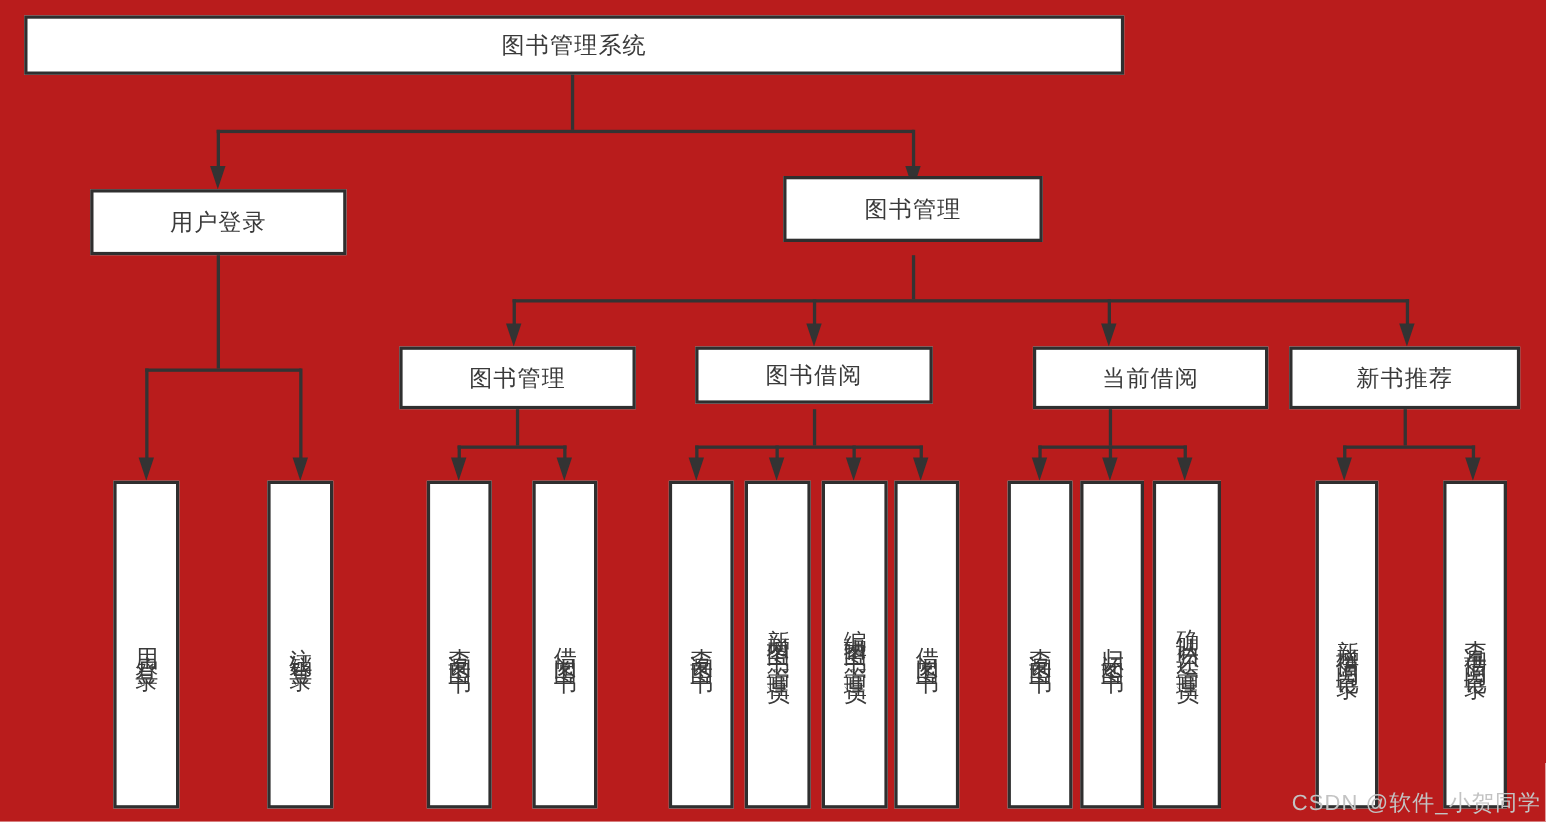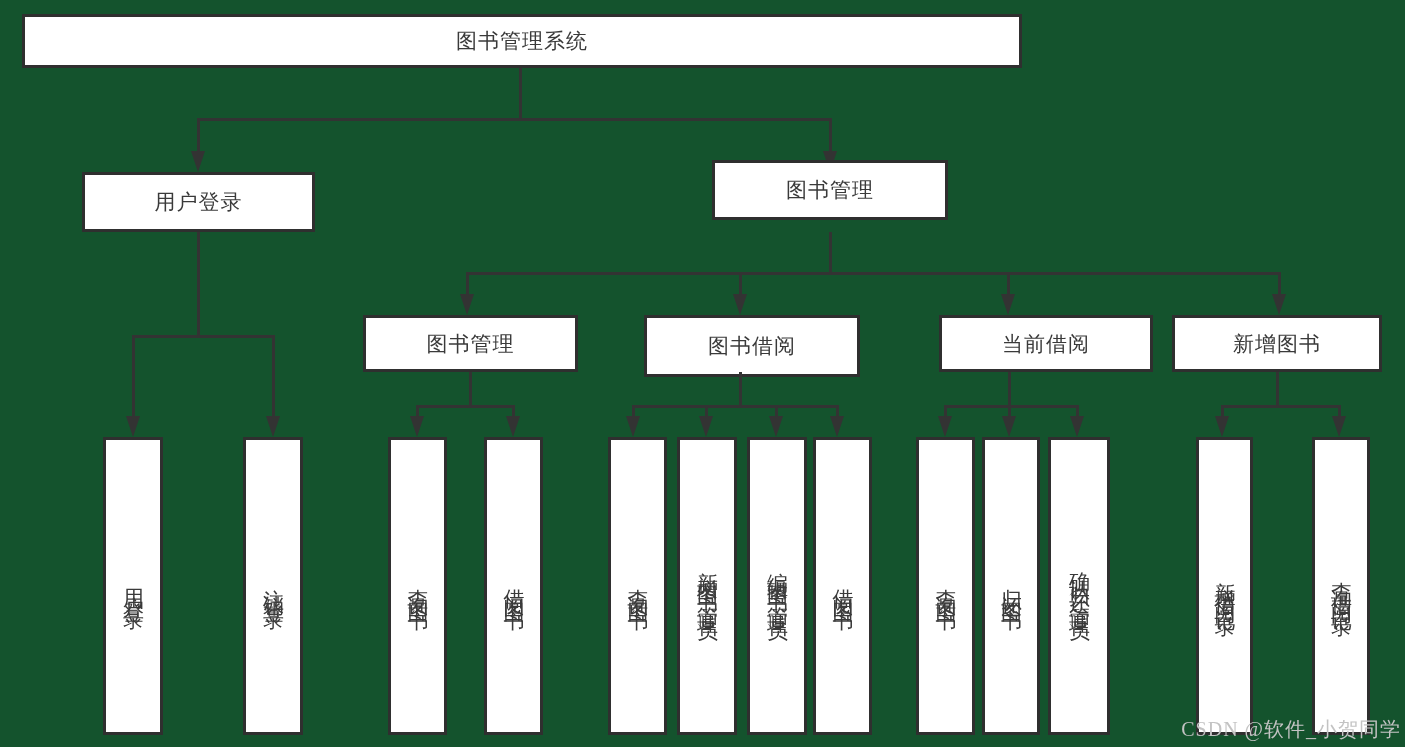--- a/index.html
+++ b/index.html
@@ -1,18 +1,18 @@
 <!DOCTYPE html>
 <html><head>
 <meta charset="utf-8">
 <style>
   html,body { margin:0; padding:0; background:#ffffff; }
   #stage {
-    position:relative; width:1405px; height:747px; background:#14532d;
-    font-family:Liberation Serif, serif; overflow:hidden;
+    position:relative; width:1405px; height:747px; background:#b91c1c;
+    font-family:Liberation Sans, sans-serif; overflow:hidden;
   }
   .box {
     position:absolute; box-sizing:border-box;
     border:3px solid #2f2f2f; background:#ffffff;
     display:flex; align-items:center; justify-content:center;
     font-size:21px; color:#3a3a3a; letter-spacing:1px;
   }
   .vbox {
     position:absolute; box-sizing:border-box;
     border:3px solid #2f2f2f; background:#ffffff;
@@ -72,28 +72,28 @@
   <div class="vline" style="left:739px; top:272px; height:23px;"></div>
   <div class="arr" style="left:733px; top:294px;"></div>
   <div class="vline" style="left:1007px; top:272px; height:23px;"></div>
   <div class="arr" style="left:1001px; top:294px;"></div>
   <div class="vline" style="left:1278px; top:272px; height:23px;"></div>
   <div class="arr" style="left:1272px; top:294px;"></div>
 
   <div class="box" style="left:363px; top:315px; width:215px; height:57px;">
     <span>图书管理</span>
   </div>
-  <div class="box" style="left:632px; top:315px; width:216px; height:62px;margin-left:12px;">
+  <div class="box" style="left:632px; top:315px; width:216px; height:52px;">
     <span>图书借阅</span>
   </div>
   <div class="box" style="left:939px; top:315px; width:214px; height:57px;">
     <span>当前借阅</span>
   </div>
   <div class="box" style="left:1172px; top:315px; width:210px; height:57px;">
-    <span>新增图书</span>
+    <span>新书推荐</span>
   </div>
 
   <div class="vline" style="left:469px; top:372px; height:33px;"></div>
   <div class="hline" style="left:416px; top:405px; width:99px;"></div>
   <div class="vline" style="left:416px; top:405px; height:12px;"></div>
   <div class="arr" style="left:410px; top:416px;"></div>
   <div class="vline" style="left:512px; top:405px; height:12px;"></div>
   <div class="arr" style="left:506px; top:416px;"></div>
 
   <div class="vline" style="left:739px; top:372px; height:33px;"></div>

